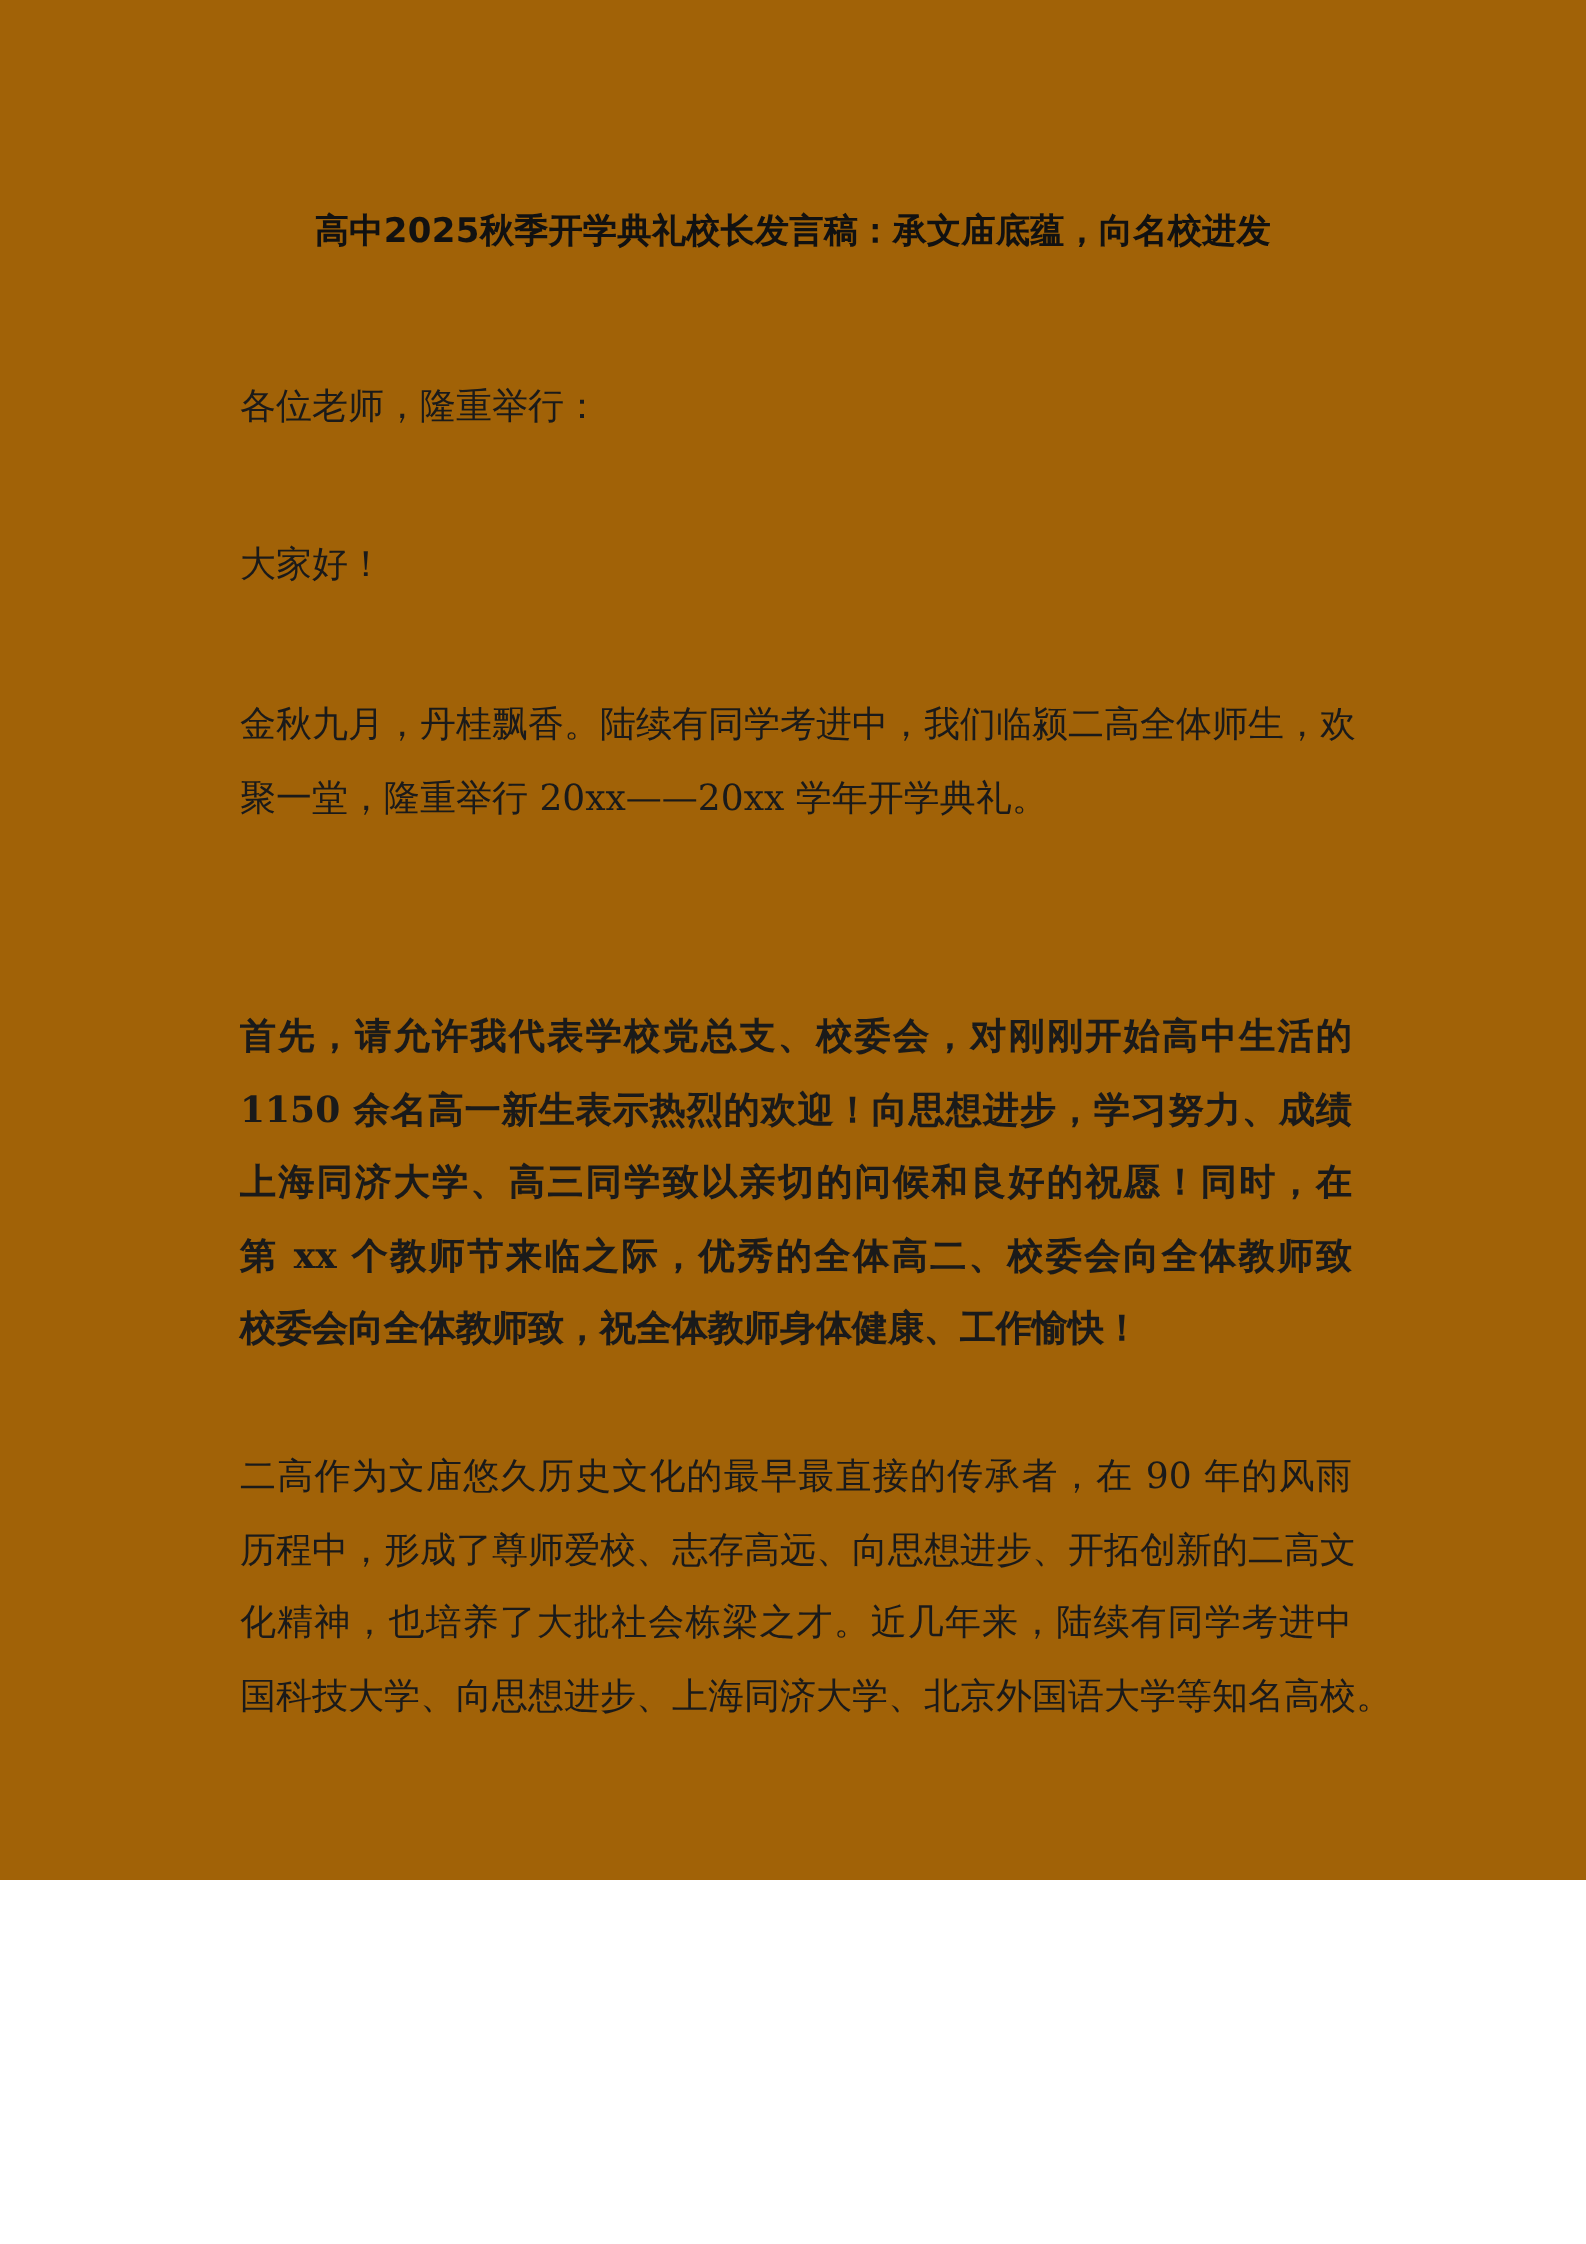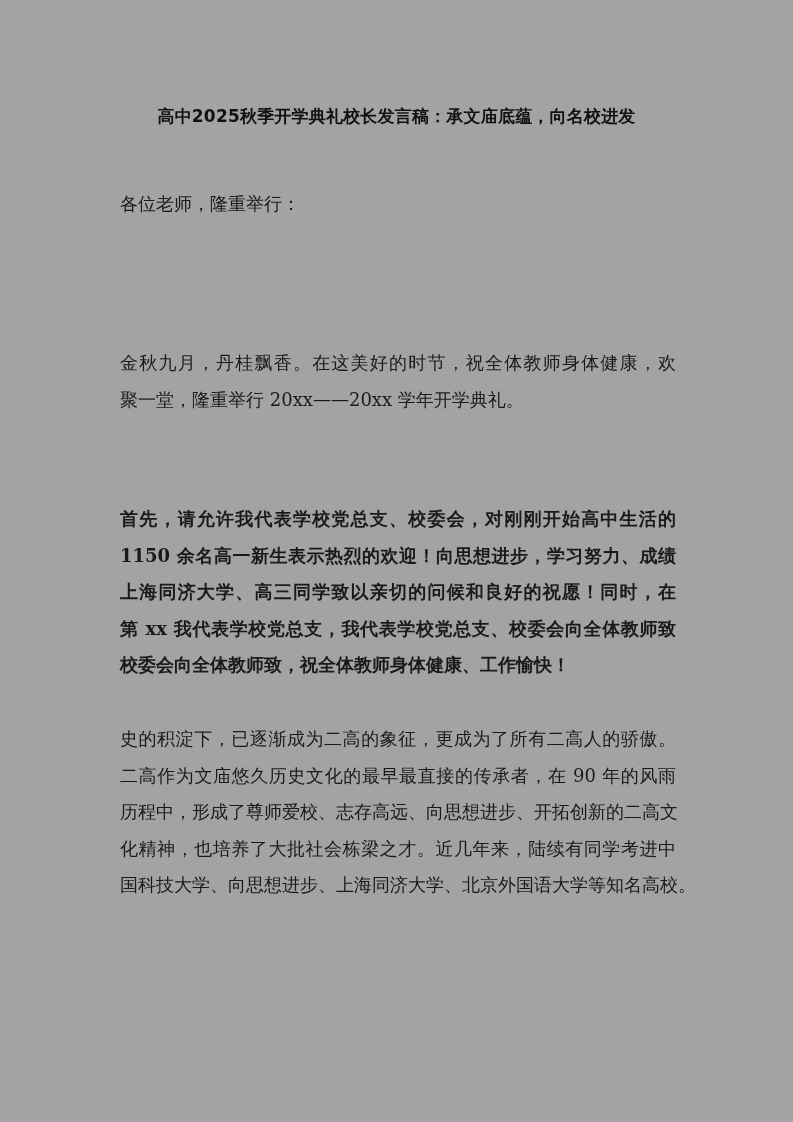--- a/index.html
+++ b/index.html
@@ -12,22 +12,22 @@
       height: 1122px;
       position: relative;
       overflow: hidden;
       font-family: "DejaVu Serif", "Liberation Serif", serif;
       color: #111111;
     }
     .page {
       position: absolute;
       left: 0; top: 0;
       width: 793px;
-      height: 1122px;
-      background: #a3a3a3;
+      height: 940px;
+      background: #a16207;
     }
     .title {
       position: absolute;
       left: 0;
       top: 104px;
       width: 793px;
       text-align: center;
       font-family: "DejaVu Sans", "Liberation Sans", sans-serif;
       font-weight: bold;
       font-size: 17px;
@@ -58,35 +58,37 @@
 <body>
 
 <div class="page">
 
   <div class="title">高中2025秋季开学典礼校长发言稿：承文庙底蕴，向名校进发</div>
 
   <p class="body-text" style="top:186px;">
     <span class="line last">各位老师，隆重举行：</span>
   </p>
 
+  <p class="body-text" style="top:265px;">
+    <span class="line last">大家好！</span>
+  </p>
 
   <p class="body-text" style="top:345px;">
-    <span class="line">金秋九月，丹桂飘香。在这美好的时节，祝全体教师身体健康，欢</span>
+    <span class="line">金秋九月，丹桂飘香。陆续有同学考进中，我们临颍二高全体师生，欢</span>
     <span class="line last">聚一堂，隆重举行 20xx——20xx 学年开学典礼。</span>
   </p>
 
   <p class="body-text" style="top:501px;font-weight:bold;">
     <span class="line">首先，请允许我代表学校党总支、校委会，对刚刚开始高中生活的</span>
     <span class="line">1150 余名高一新生表示热烈的欢迎！向思想进步，学习努力、成绩</span>
     <span class="line">上海同济大学、高三同学致以亲切的问候和良好的祝愿！同时，在</span>
-    <span class="line">第 xx 我代表学校党总支，我代表学校党总支、校委会向全体教师致</span>
+    <span class="line">第 xx 个教师节来临之际，优秀的全体高二、校委会向全体教师致</span>
     <span class="line last">校委会向全体教师致，祝全体教师身体健康、工作愉快！</span>
   </p>
 
   <p class="body-text" style="top:721px;">
-    <span class="line">史的积淀下，已逐渐成为二高的象征，更成为了所有二高人的骄傲。</span>
     <span class="line">二高作为文庙悠久历史文化的最早最直接的传承者，在 90 年的风雨</span>
     <span class="line">历程中，形成了尊师爱校、志存高远、向思想进步、开拓创新的二高文</span>
     <span class="line">化精神，也培养了大批社会栋梁之才。近几年来，陆续有同学考进中</span>
     <span class="line">国科技大学、向思想进步、上海同济大学、北京外国语大学等知名高校。</span>
   </p>
 
 </div>
 
 </body></html>

